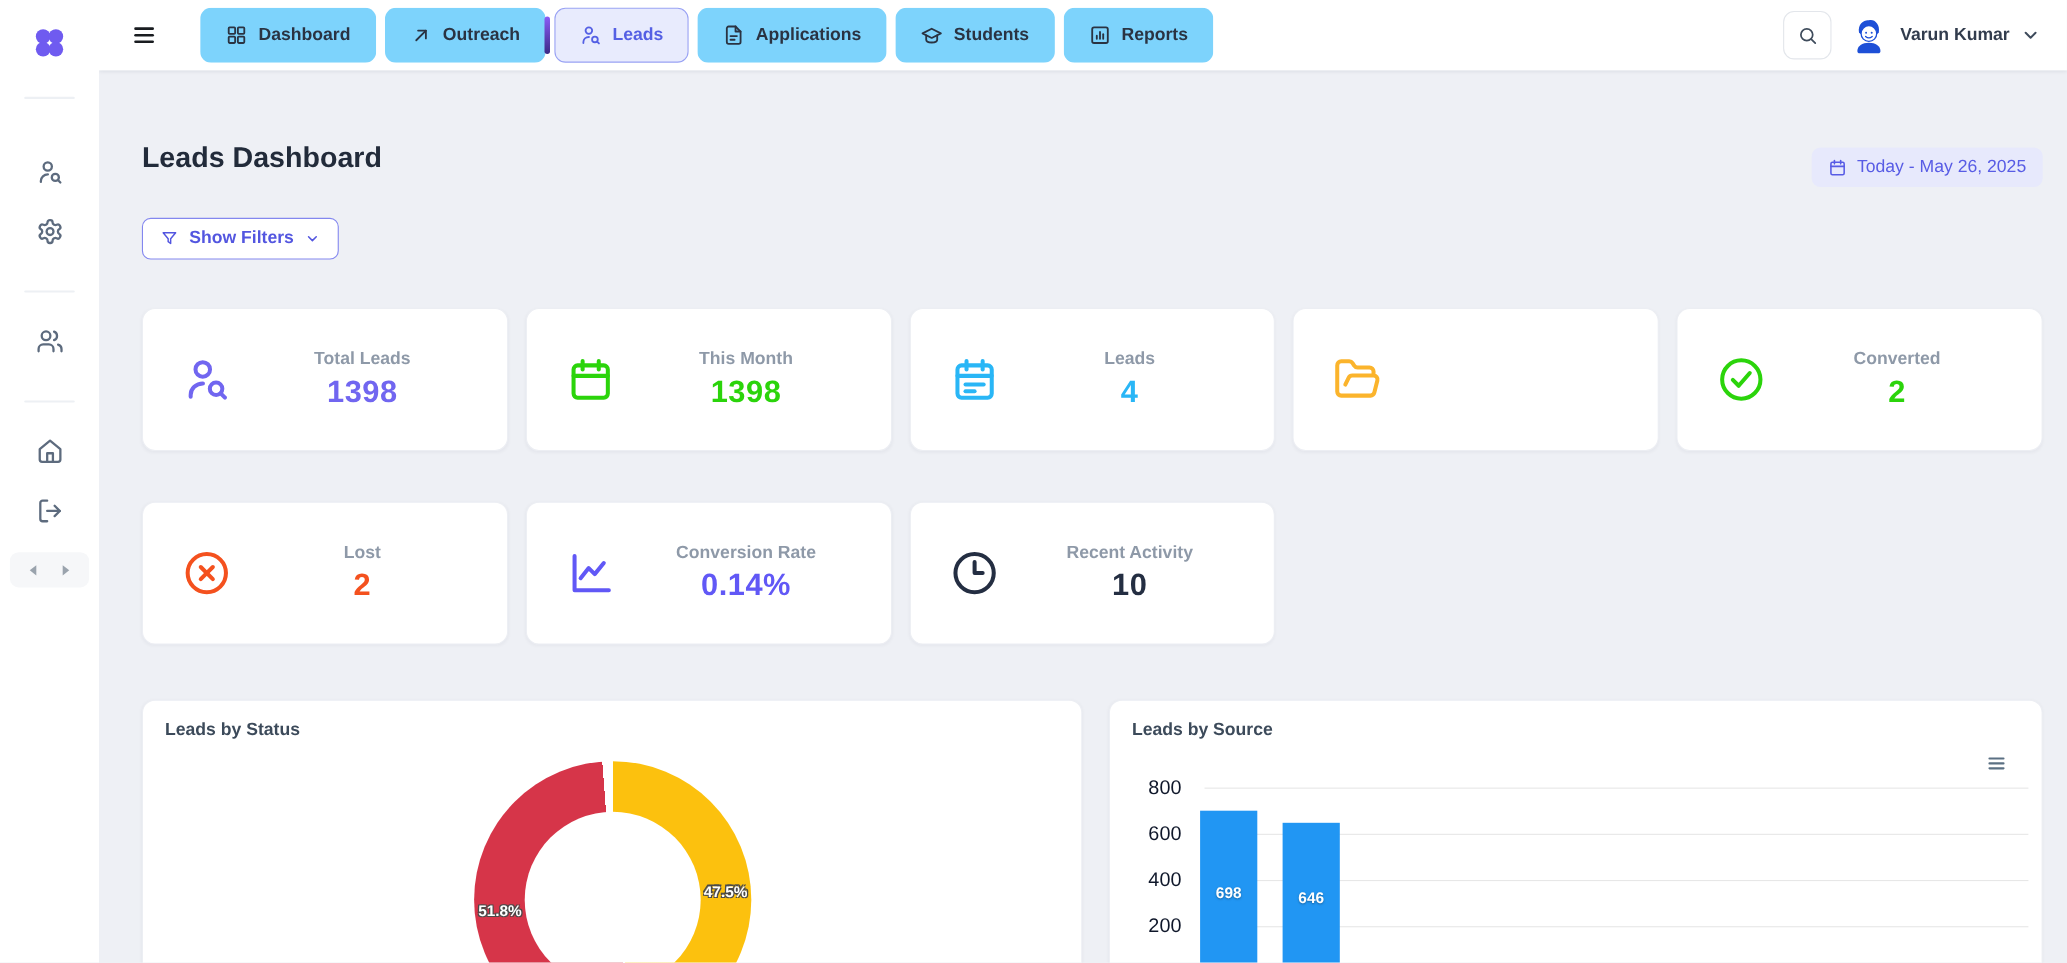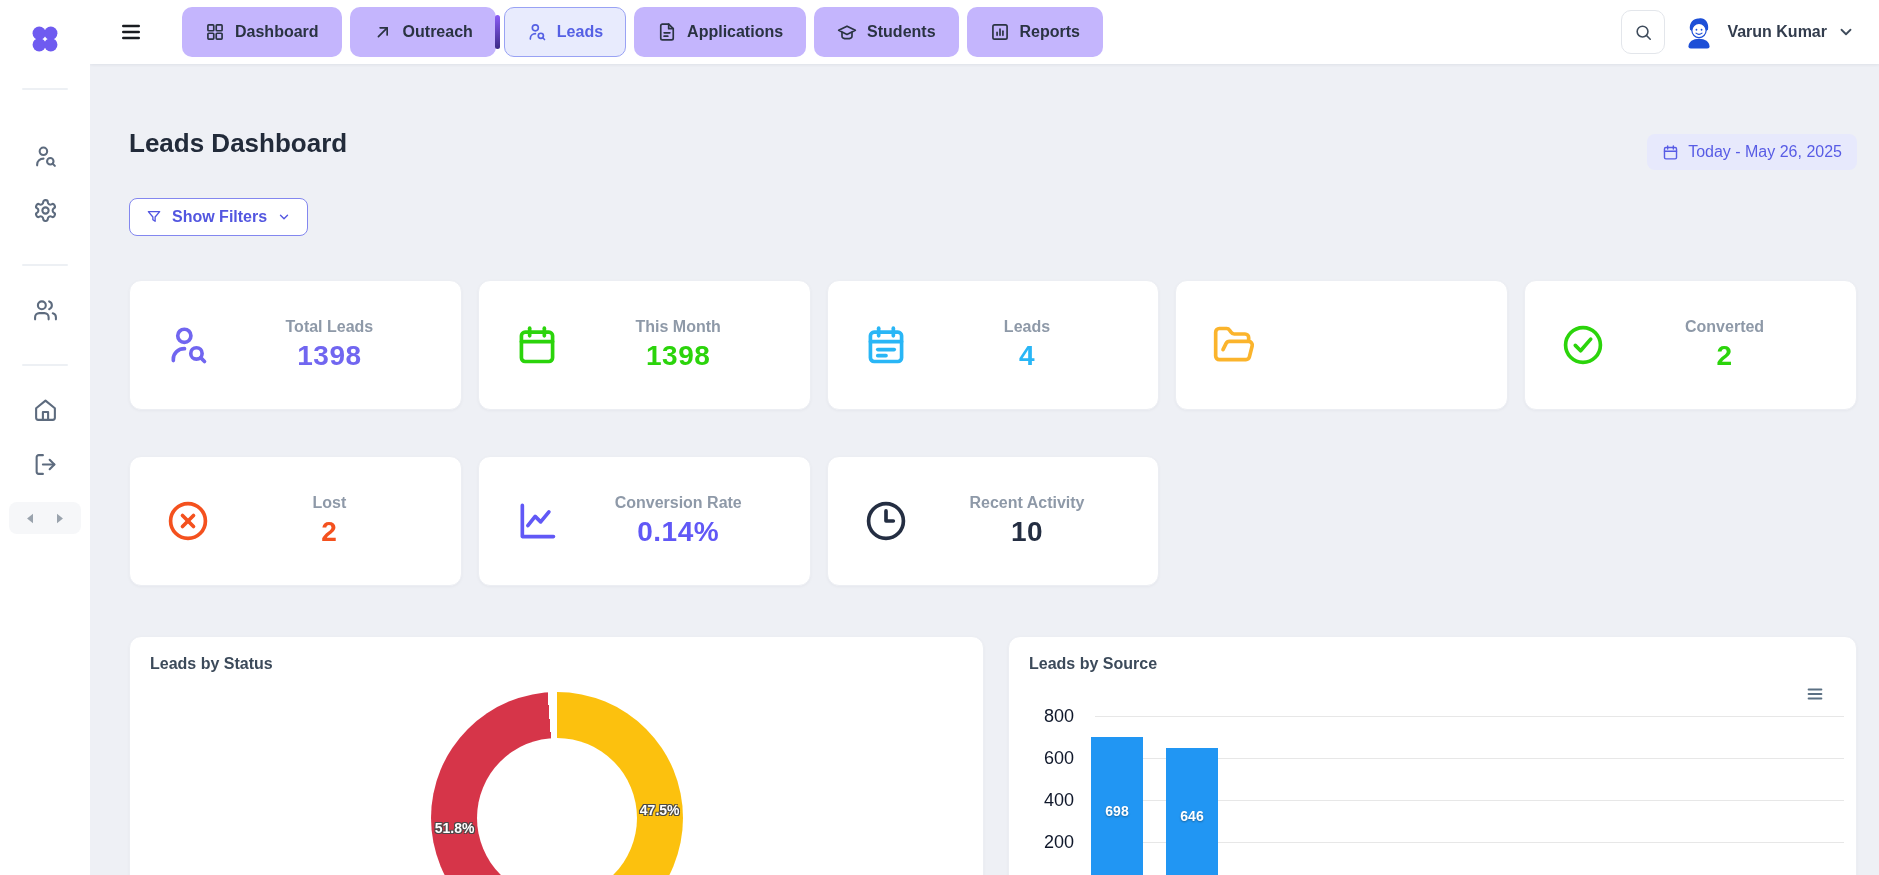--- a/index.html
+++ b/index.html
@@ -22,21 +22,21 @@
   .collapse{display:flex;align-items:center;justify-content:center;gap:14px;background:#f6f7f9;
     border-radius:8px;width:72px;height:32px;margin-top:24px;color:#9aa3ad}
   .collapse button{width:15px;height:15px;background:none;border:none;padding:0;color:#9aa3ad;cursor:pointer}
 
   
   .topbar{position:absolute;left:90px;right:0;top:0;height:64px;background:#fff;z-index:5;
     display:flex;align-items:center;padding:0 24px 0 28px;box-shadow:0 1px 3px rgba(20,30,60,.07)}
   .hamburger{width:26px;height:22px;background:none;border:none;padding:0;color:#191c20;cursor:pointer}
   .tabs{display:flex;gap:8px;margin-left:38px}
   .pill{position:relative;display:flex;align-items:center;gap:10px;height:50px;padding:0 22px;
-    border-radius:10px;background:#c4b5fd;border:1px solid transparent;font-size:16px;font-weight:600;
+    border-radius:10px;background:#7dd3fc;border:1px solid transparent;font-size:16px;font-weight:600;
     color:#2a3342;cursor:pointer}
   .pill .icon{width:20px;height:20px;color:#2a3342}
   .pill.active{background:#e8ebfd;border-color:#99a2f4;color:#5560e4}
   .pill.active .icon{color:#5560e4}
   .pill-ind{position:absolute;left:-10px;top:7px;width:5px;height:34px;border-radius:3px;
     background:linear-gradient(#8b5cf6,#3b2a86)}
   .tb-right{margin-left:auto;display:flex;align-items:center;gap:16px}
   .search-btn{width:44px;height:44px;border:1px solid #e3e6eb;border-radius:10px;background:#fff;
     color:#3f4c5c;display:flex;align-items:center;justify-content:center;cursor:pointer}
   .search-btn .icon{width:19px;height:19px}

